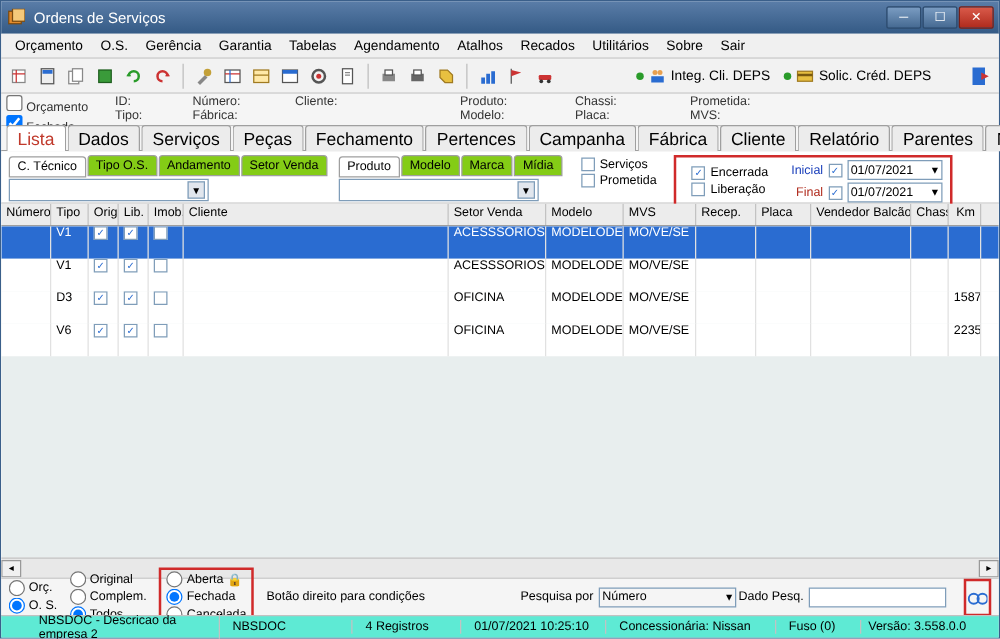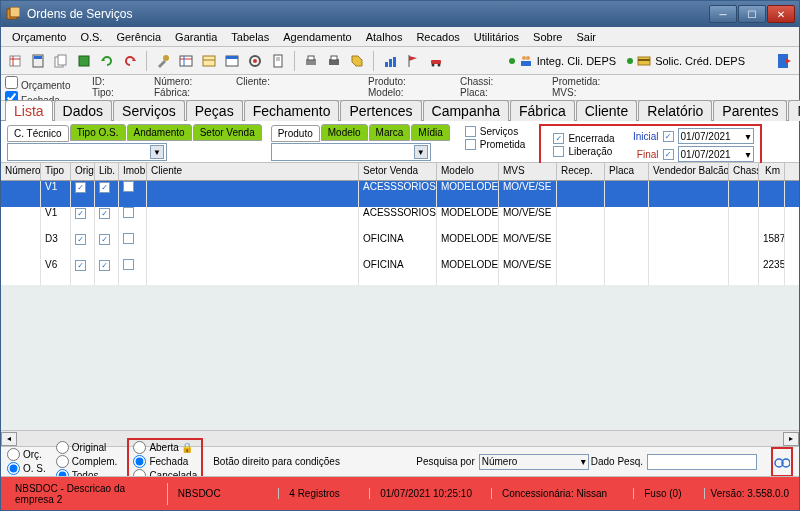--- a/index.html
+++ b/index.html
@@ -50,21 +50,21 @@
   .hscroll .sbtn { width: 16px; height: 14px; background: #f0f0f0; border: 1px solid #999; display: flex; align-items: center; justify-content: center; font-size: 8px; }
   .hscroll .track { flex: 1; height: 14px; }
   .bottombar { height: 30px; background: #f5f5f5; border-top: 1px solid #c2c2c2; display: flex; align-items: center; padding: 2px 6px; gap: 10px; font-size: 10px; }
   .radiogrp { display: flex; flex-direction: column; gap: 1px; }
   .radiogrp label { display: flex; align-items: center; gap: 3px; }
   .redbox2 { border: 2px solid #d02a2a; padding: 1px 4px; }
   .searcharea { margin-left: auto; display: flex; flex-direction: row; gap: 2px; }
   .searcharea .row { display: flex; align-items: center; gap: 4px; }
   .searcharea select, .searcharea .inp { height: 16px; border: 1px solid #7f9db9; width: 110px; font-size: 10px; }
   .bino { width: 22px; height: 30px; border: 2px solid #d02a2a; display: flex; align-items: center; justify-content: center; margin-left: 4px; }
-  .statusbar { height: 34px; background: #ef4444; border-top: 1px solid #c2c2c2; display: flex; align-items: center; font-size: 10px; padding: 0 6px; gap: 2px; }
+  .statusbar { height: 18px; background: #5eead4; border-top: 1px solid #c2c2c2; display: flex; align-items: center; font-size: 10px; padding: 0 22px; gap: 2px; }
   .statcell { padding: 0 8px; border-right: 1px solid #c2c2c2; }
   .colw-num{width:40px}.colw-tipo{width:30px}.colw-orig{width:24px}.colw-lib{width:24px}.colw-imob{width:28px}.colw-cli{width:212px}.colw-sv{width:78px}.colw-mod{width:62px}.colw-mvs{width:58px}.colw-rec{width:48px}.colw-pla{width:44px}.colw-vb{width:80px}.colw-ch{width:30px}.colw-km{width:26px;text-align:right}
 </style>
 </head>
 <body>
 
 <div class="window">
   <div class="titlebar">
     <span class="icon">
       <svg width="14" height="14">

